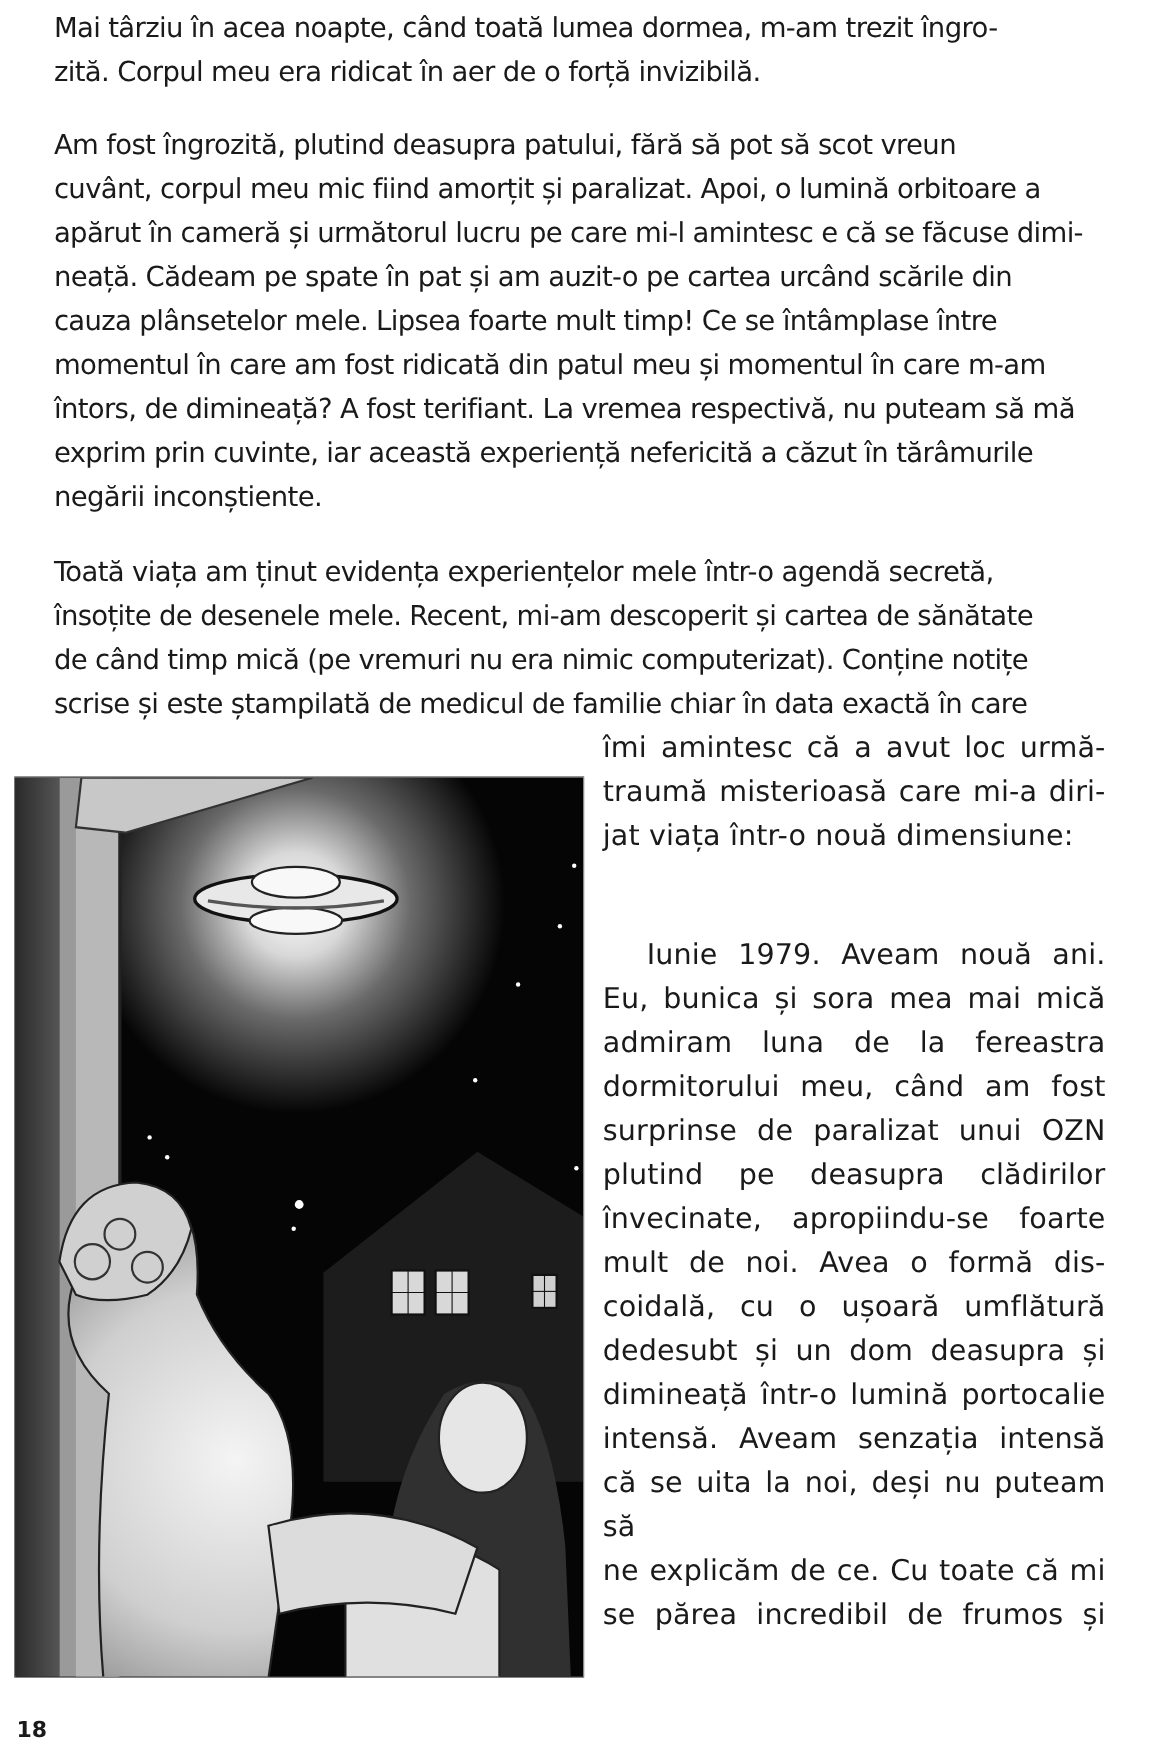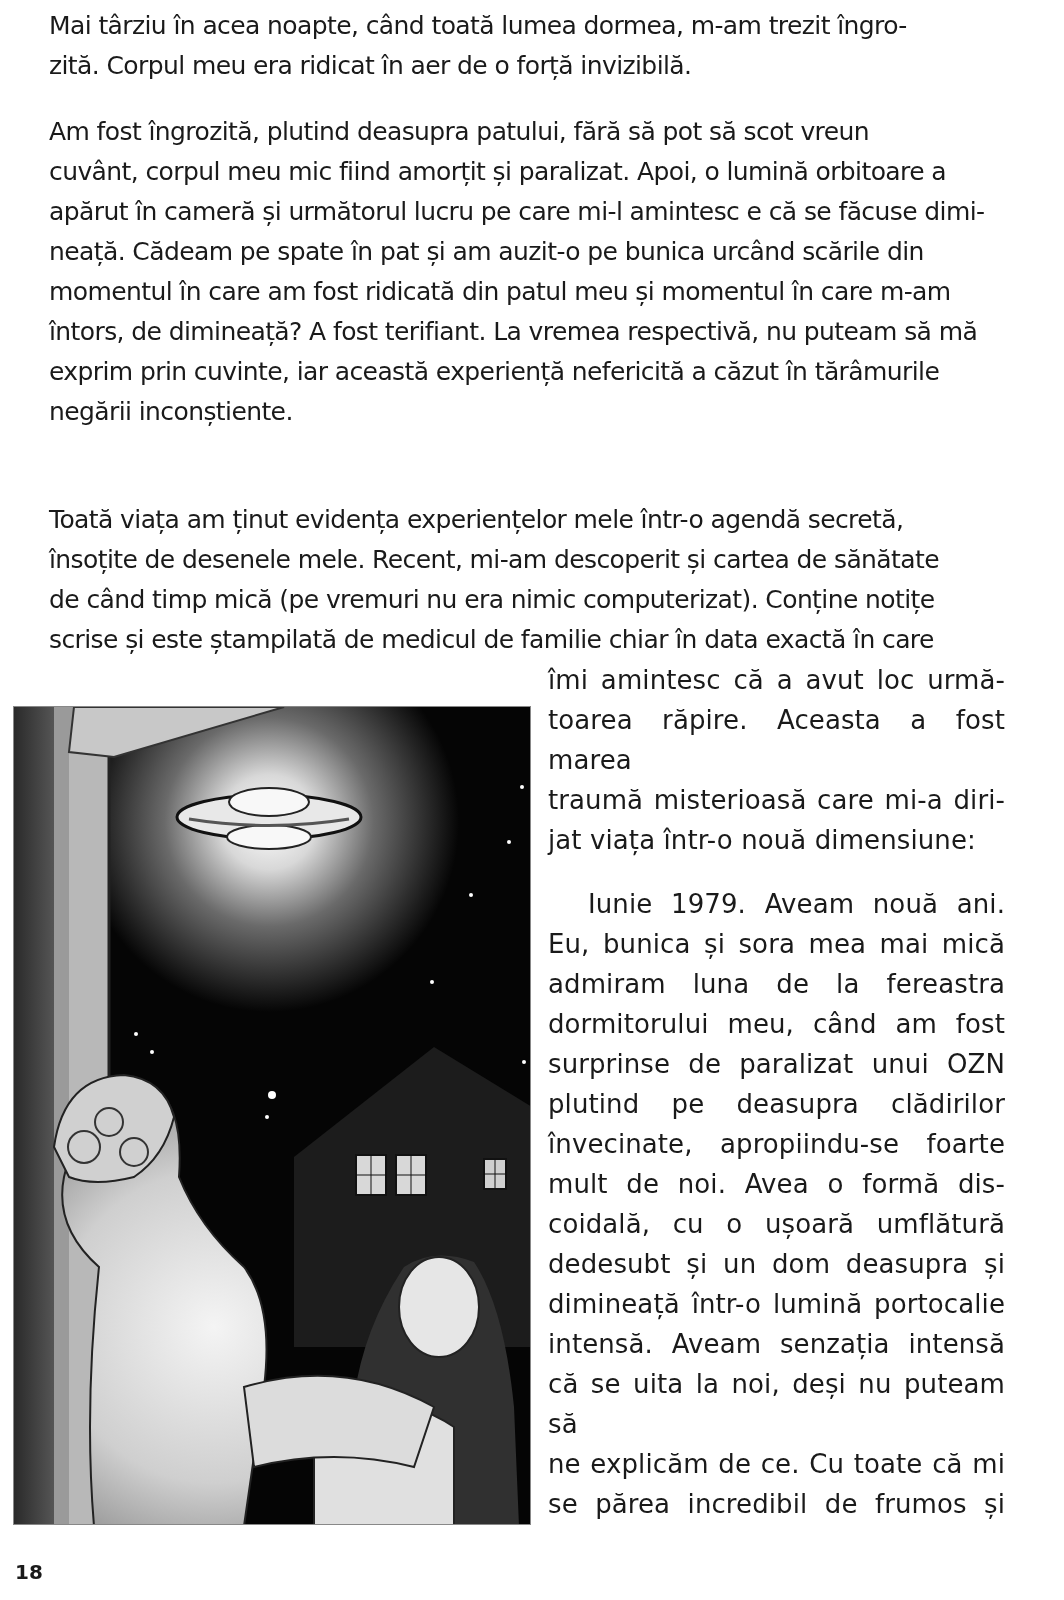--- a/index.html
+++ b/index.html
@@ -25,44 +25,44 @@
 
   <div class="para indent" style="top:6px;">
     <span class="line">Mai târziu în acea noapte, când toată lumea dormea, m-am trezit îngro-</span>
     <span class="line">zită. Corpul meu era ridicat în aer de o forță invizibilă.</span>
   </div>
 
   <div class="para indent" style="top:112px;">
     <span class="line">Am fost îngrozită, plutind deasupra patului, fără să pot să scot vreun</span>
     <span class="line">cuvânt, corpul meu mic fiind amorțit și paralizat. Apoi, o lumină orbitoare a</span>
     <span class="line">apărut în cameră și următorul lucru pe care mi-l amintesc e că se făcuse dimi-</span>
-    <span class="line">neață. Cădeam pe spate în pat și am auzit-o pe bunica urcând scările din</span>
+    <span class="line">neață. Cădeam pe spate în pat și am auzit-o pe cartea urcând scările din</span>
+    <span class="line">cauza plânsetelor mele. Lipsea foarte mult timp! Ce se întâmplase între</span>
     <span class="line">momentul în care am fost ridicată din patul meu și momentul în care m-am</span>
     <span class="line">întors, de dimineață? A fost terifiant. La vremea respectivă, nu puteam să mă</span>
     <span class="line">exprim prin cuvinte, iar această experiență nefericită a căzut în tărâmurile</span>
     <span class="line">negării inconștiente.</span>
   </div>
 
   <div class="para indent" style="top:500px;">
     <span class="line">Toată viața am ținut evidența experiențelor mele într-o agendă secretă,</span>
     <span class="line">însoțite de desenele mele. Recent, mi-am descoperit și cartea de sănătate</span>
     <span class="line">de când timp mică (pe vremuri nu era nimic computerizat). Conține notițe</span>
     <span class="line">scrise și este ștampilată de medicul de familie chiar în data exactă în care</span>
   </div>
 </div>
 
 <div class="col-para" style="top:660px;">
   <span class="line">îmi amintesc că a avut loc urmă-</span>
-  <span class="line">toarea răpire. Aceasta a fost marea</span>
   <span class="line">traumă misterioasă care mi-a diri-</span>
   <span class="line last-left" style="text-align-last:left;">jat viața într-o nouă dimensiune:</span>
 </div>
 
 <div class="col-para" style="top:848px;">
-  <span class="line" style="padding-left:40px;margin-top:36px;">Iunie 1979. Aveam nouă ani.</span>
+  <span class="line" style="padding-left:40px;">Iunie 1979. Aveam nouă ani.</span>
   <span class="line">Eu, bunica și sora mea mai mică</span>
   <span class="line">admiram luna de la fereastra</span>
   <span class="line">dormitorului meu, când am fost</span>
   <span class="line">surprinse de paralizat unui OZN</span>
   <span class="line">plutind pe deasupra clădirilor</span>
   <span class="line">învecinate, apropiindu-se foarte</span>
   <span class="line">mult de noi. Avea o formă dis-</span>
   <span class="line">coidală, cu o ușoară umflătură</span>
   <span class="line">dedesubt și un dom deasupra și</span>
   <span class="line">dimineață într-o lumină portocalie</span>

